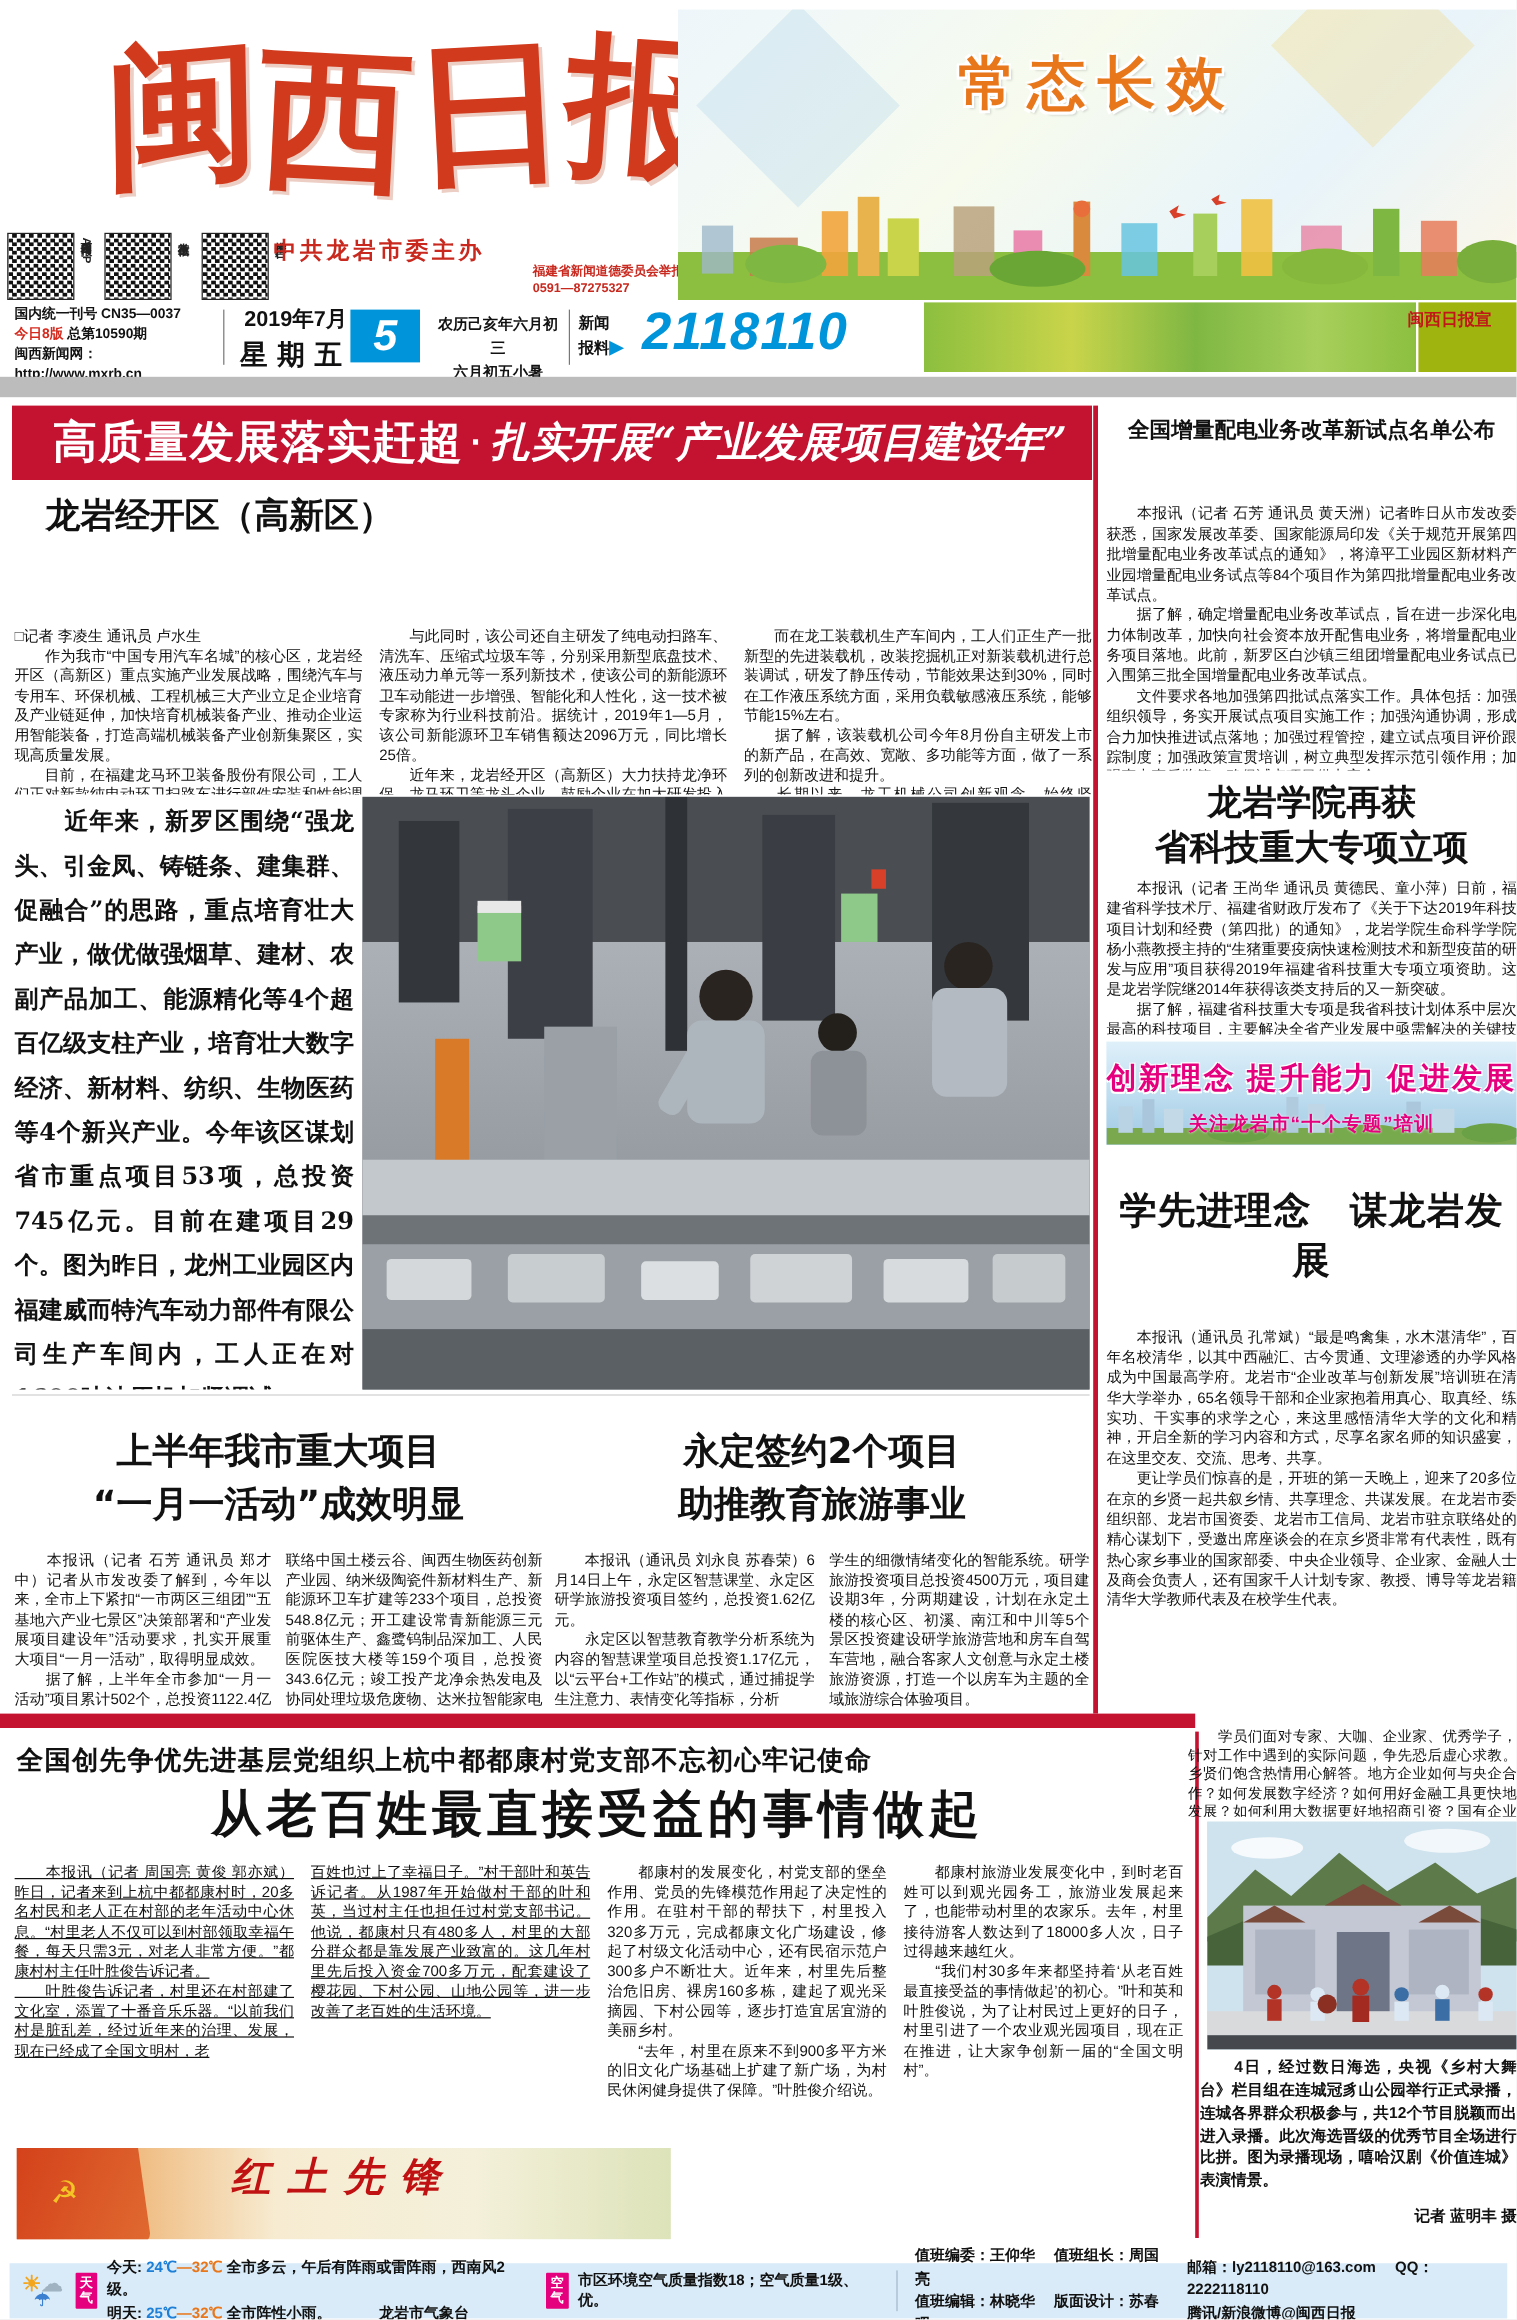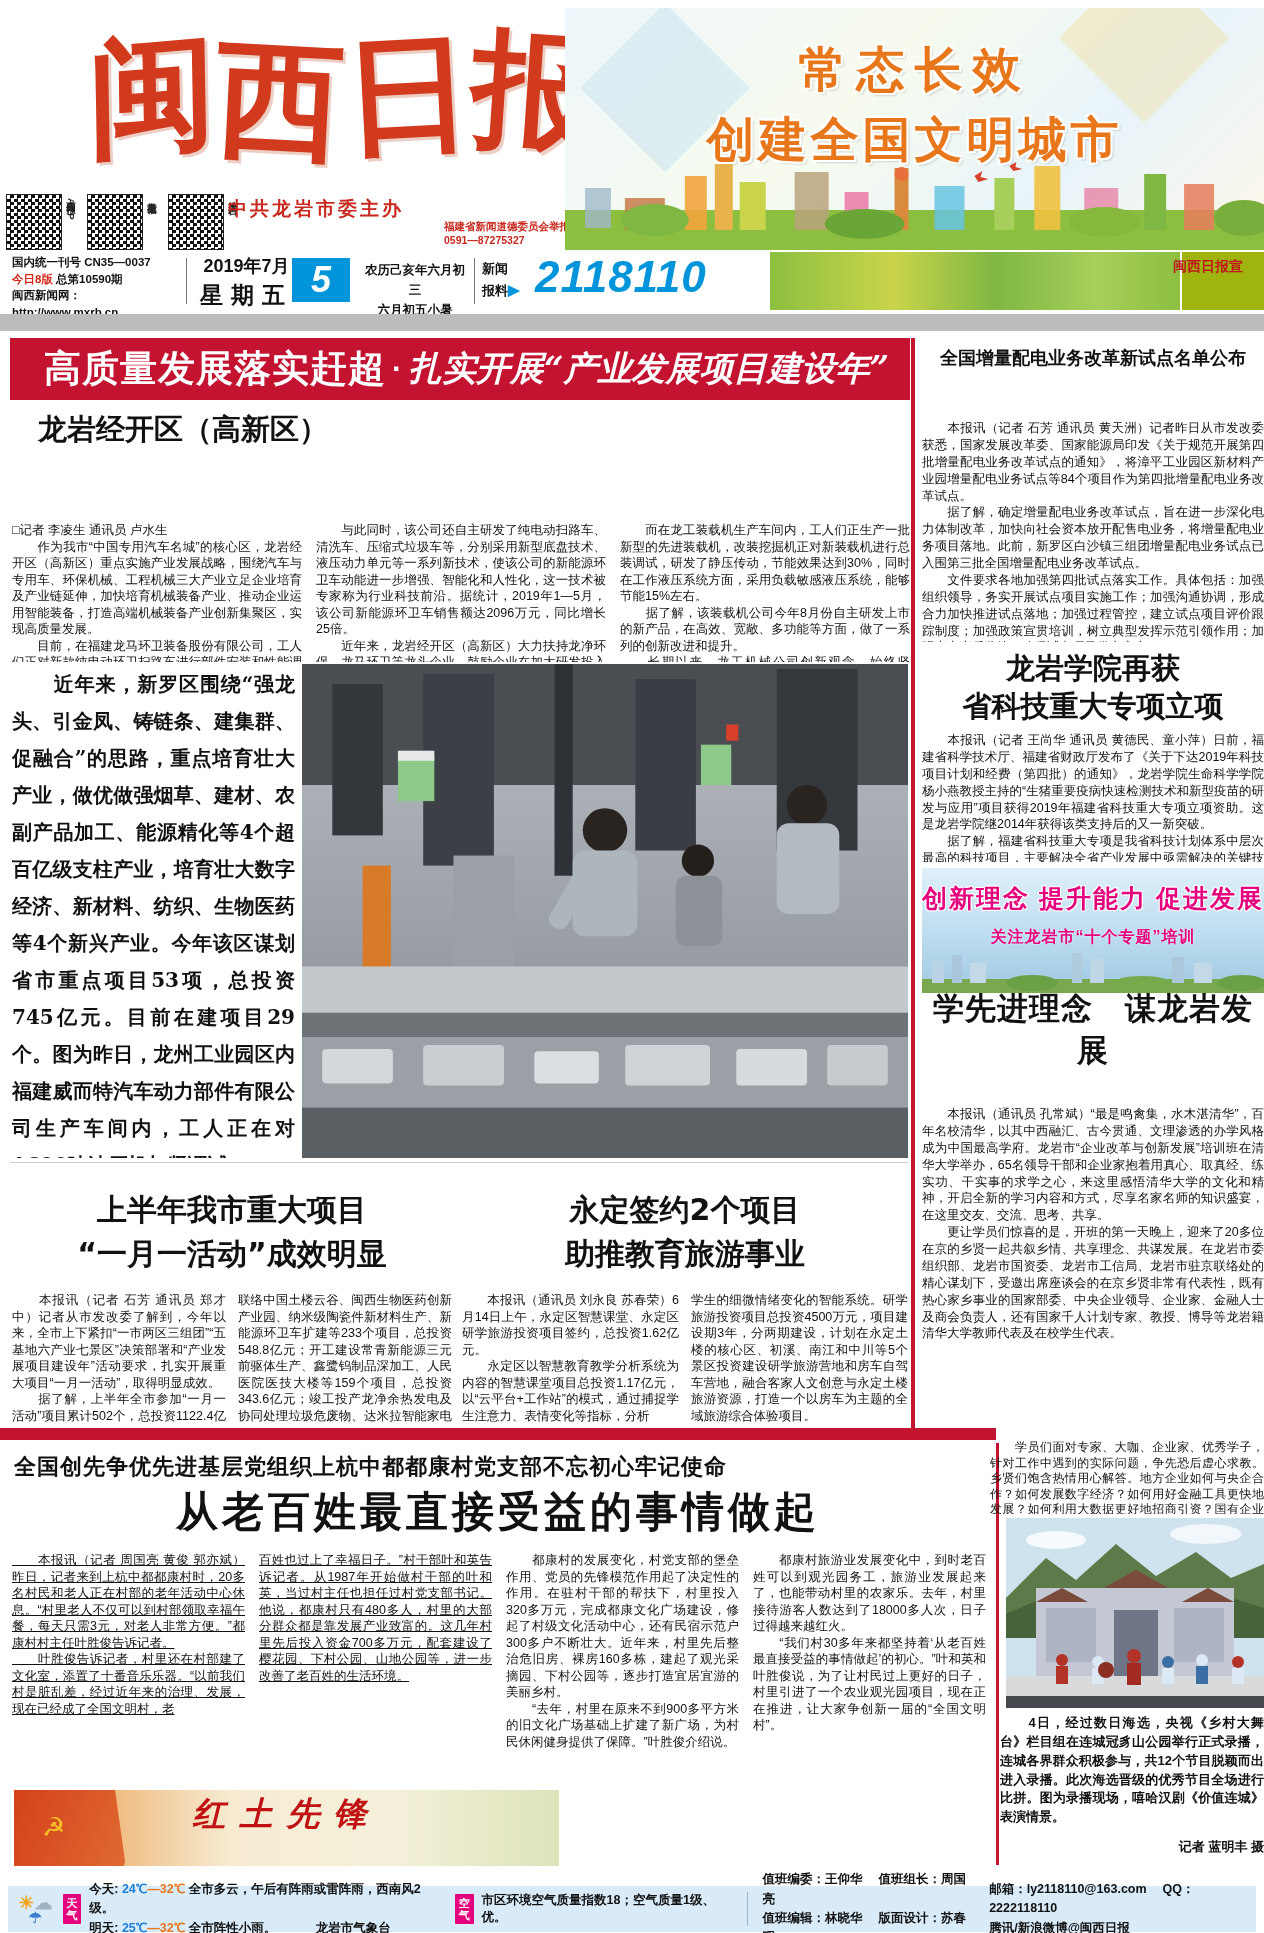--- a/index.html
+++ b/index.html
@@ -92,21 +92,21 @@
   .sub-col{flex:1;font-size:12.5px;line-height:1.32;overflow:hidden;}
 
   
   .r1-kicker{left:922px;top:346px;width:342px;text-align:center;font-size:18px;font-weight:bold;}
   .r1-head{left:922px;top:374px;width:342px;text-align:center;font-size:31px;font-weight:bold;
            font-family:"DejaVu Sans",sans-serif;letter-spacing:1px;}
   .r1-body{left:922px;top:420px;width:342px;height:222px;font-size:12.5px;line-height:1.35;overflow:hidden;}
   .r2-head{left:922px;top:650px;width:342px;text-align:center;font-size:29px;font-weight:bold;
            font-family:"DejaVu Sans",sans-serif;line-height:1.3;}
   .r2-body{left:922px;top:732px;width:342px;height:130px;font-size:12.5px;line-height:1.35;overflow:hidden;}
-  .promo{left:922px;top:868px;width:342px;height:125px;overflow:hidden;
+  .promo{left:922px;top:868px;width:342px;height:86px;overflow:hidden;
          background:linear-gradient(180deg,#dff0fa 0%,#bcdcef 55%,#9fc8e2 100%);}
   .promo-l1{position:relative;text-align:center;margin-top:14px;font-size:25px;font-weight:bold;color:#e5007e;
             text-shadow:-1px -1px 0 #fff,1px -1px 0 #fff,-1px 1px 0 #fff,1px 1px 0 #fff;letter-spacing:2px;}
   .promo-l2{position:relative;text-align:center;margin-top:12px;font-size:16px;font-weight:bold;color:#e5007e;
             text-shadow:0 0 2px #fff;letter-spacing:1px;}
   .promo-city{position:absolute;left:0;bottom:0;width:100%;height:40px;}
   .r3-head{left:922px;top:988px;width:342px;text-align:center;font-size:31px;font-weight:bold;
            font-family:"DejaVu Sans",sans-serif;letter-spacing:1px;}
   .r3-sub{left:922px;top:1038px;width:342px;font-size:19px;font-weight:bold;line-height:1.45;text-indent:2em;}
   .r3-body1{left:922px;top:1106px;width:342px;height:320px;font-size:12.5px;line-height:1.35;overflow:hidden;}
@@ -178,21 +178,20 @@
   <div class="abs organizer">中共龙岩市委主办</div>
   <div class="abs hotline">
     <span>福建省新闻道德委员会举报电话：</span><br>
     <span>0591—87275327</span>
   </div>
 
   <div class="abs ad">
     <div class="ad-tri" style="left:40px;top:20px;"></div>
     <div class="ad-tri" style="right:60px;top:-30px;background:rgba(240,220,150,.4);"></div>
     <div class="ad-line ad-l1">常态长效</div>
-    <div class="ad-line ad-l2">创建全国文明城市</div>
     <svg class="ad-sky" viewBox="0 0 700 92" preserveAspectRatio="none">
       <rect x="0" y="52" width="700" height="40" fill="#8cbf3f"></rect>
       <rect x="20" y="30" width="26" height="40" fill="#9fb9c9" opacity=".8"></rect>
       <rect x="60" y="40" width="40" height="32" fill="#c77a4a" opacity=".85"></rect>
       <rect x="120" y="18" width="22" height="54" fill="#f2a43c" opacity=".9"></rect>
       <rect x="150" y="6" width="18" height="66" fill="#e8b34c"></rect>
       <rect x="175" y="24" width="26" height="48" fill="#c9d44a"></rect>
       <rect x="230" y="14" width="34" height="58" fill="#b9a27c" opacity=".85"></rect>
       <rect x="280" y="34" width="24" height="38" fill="#e86fa0" opacity=".8"></rect>
       <rect x="330" y="10" width="14" height="62" fill="#d98a3c"></rect>

